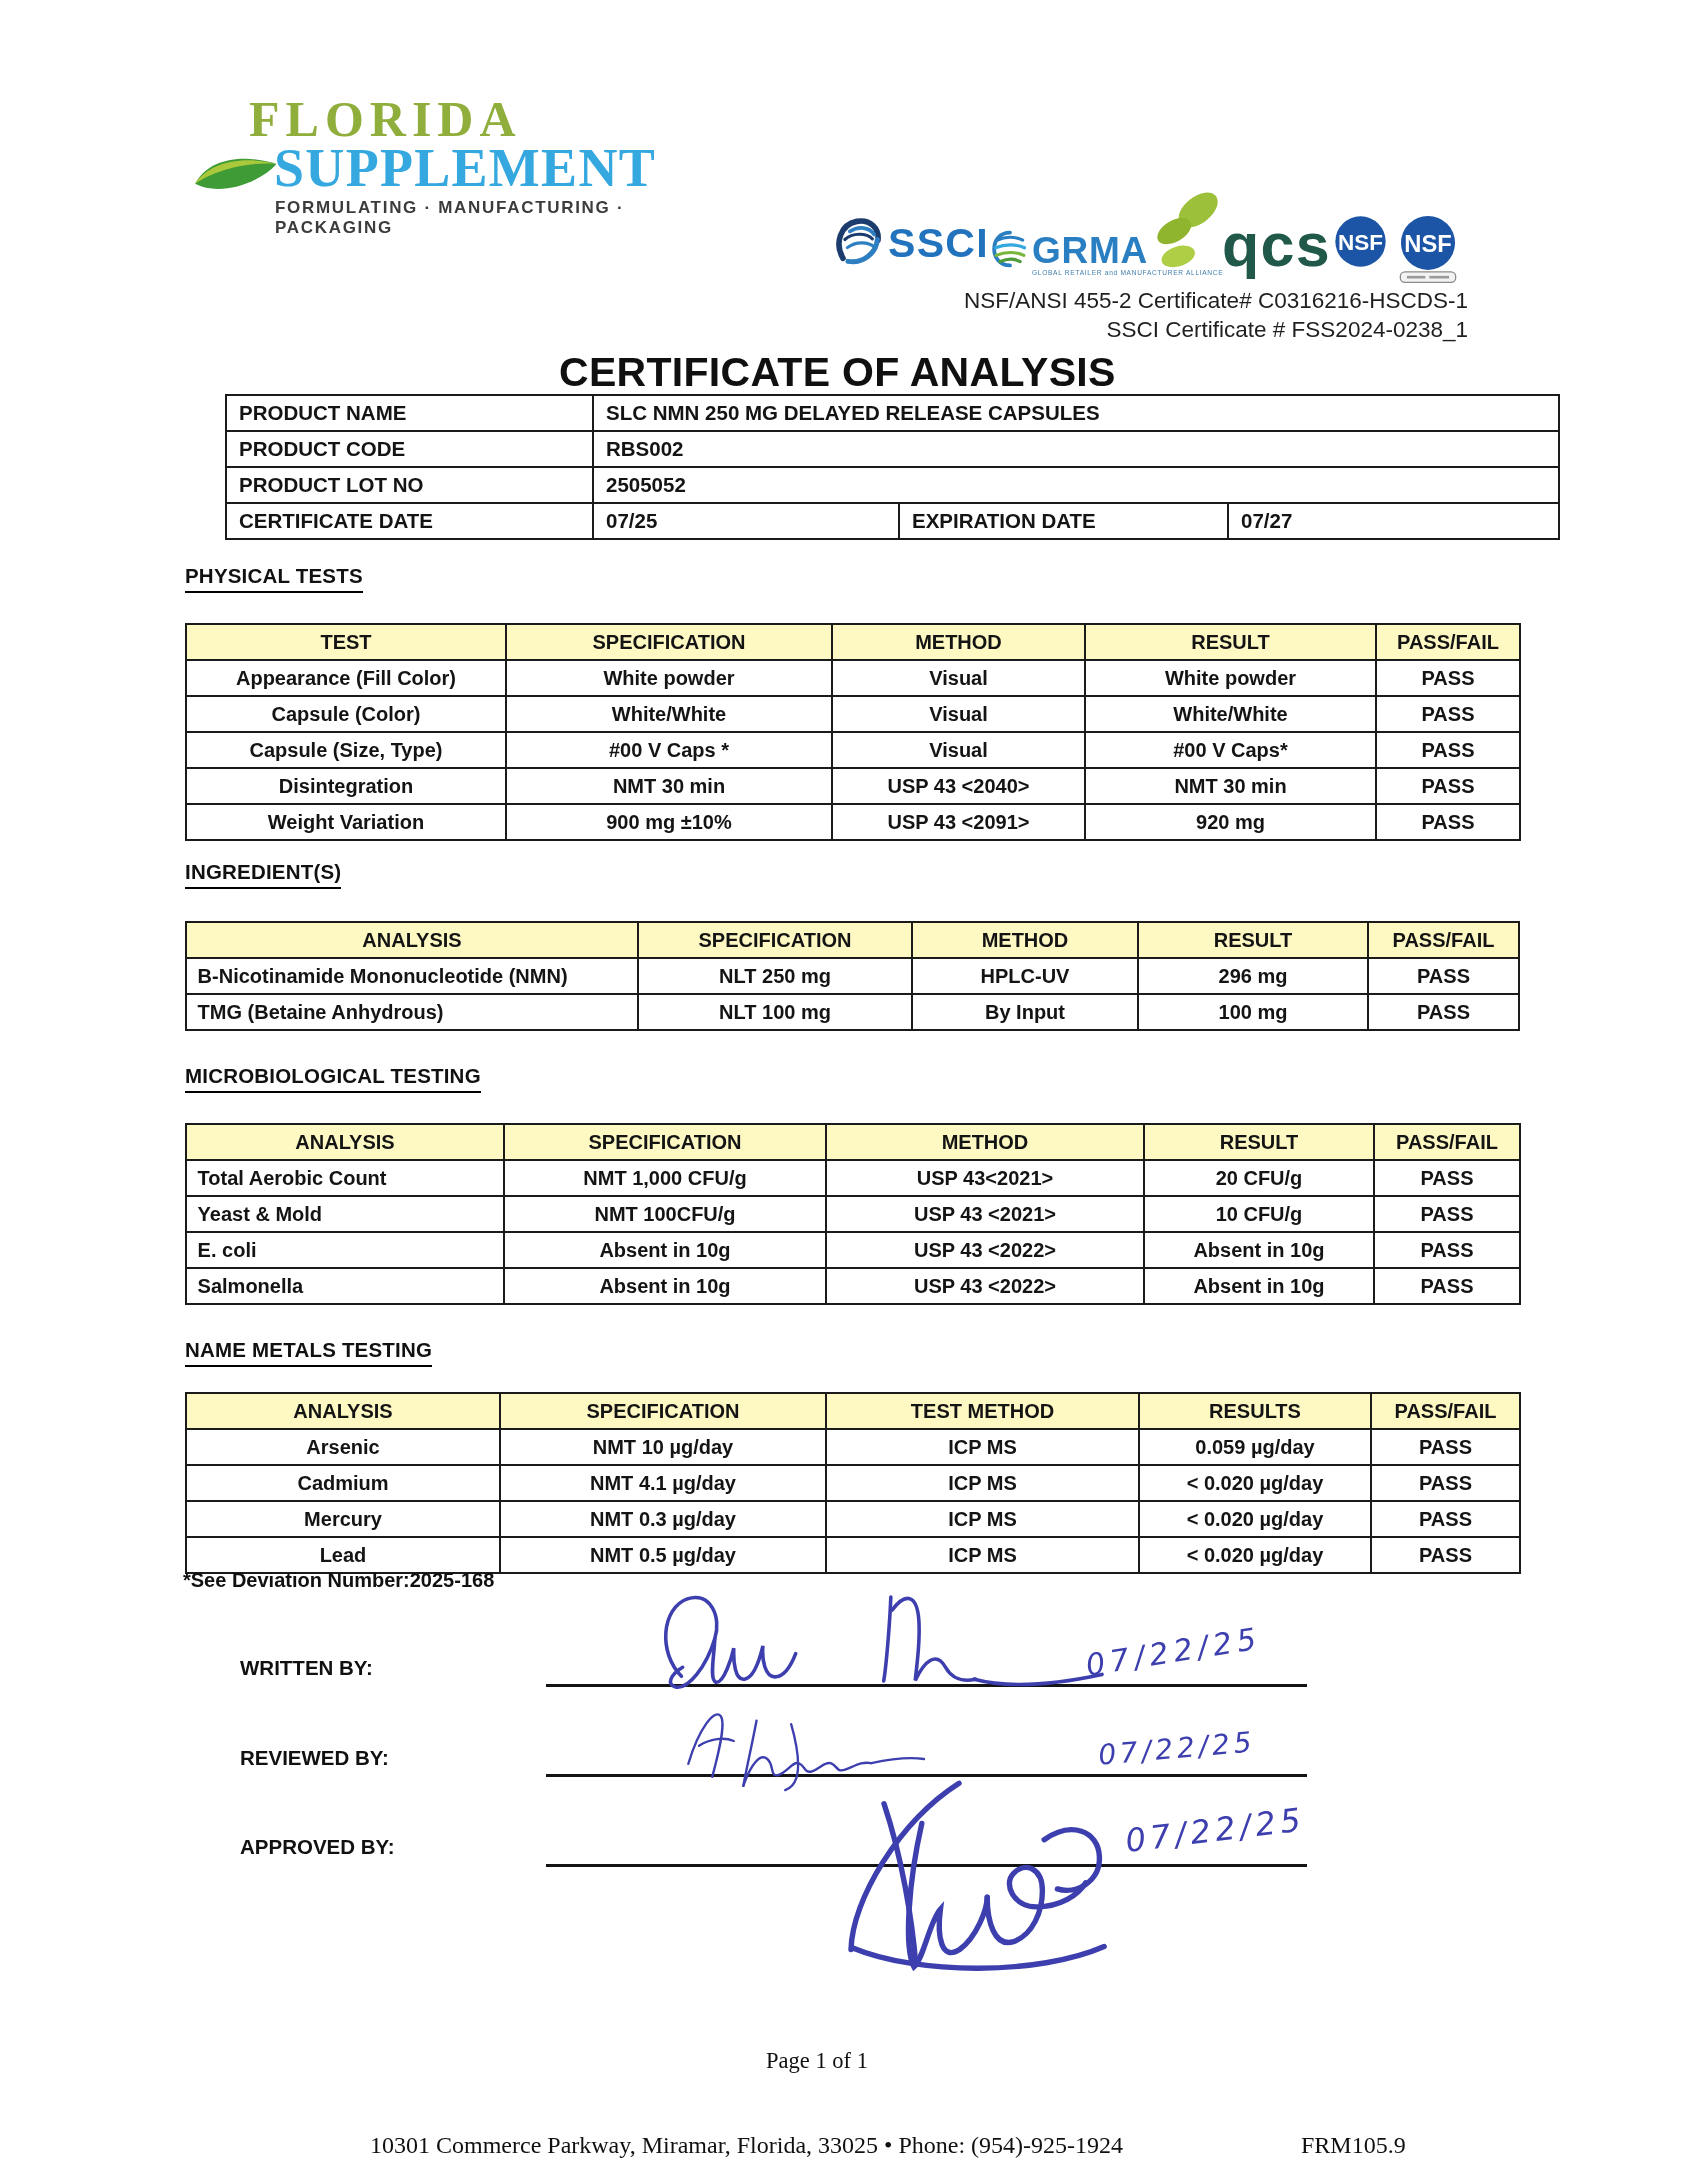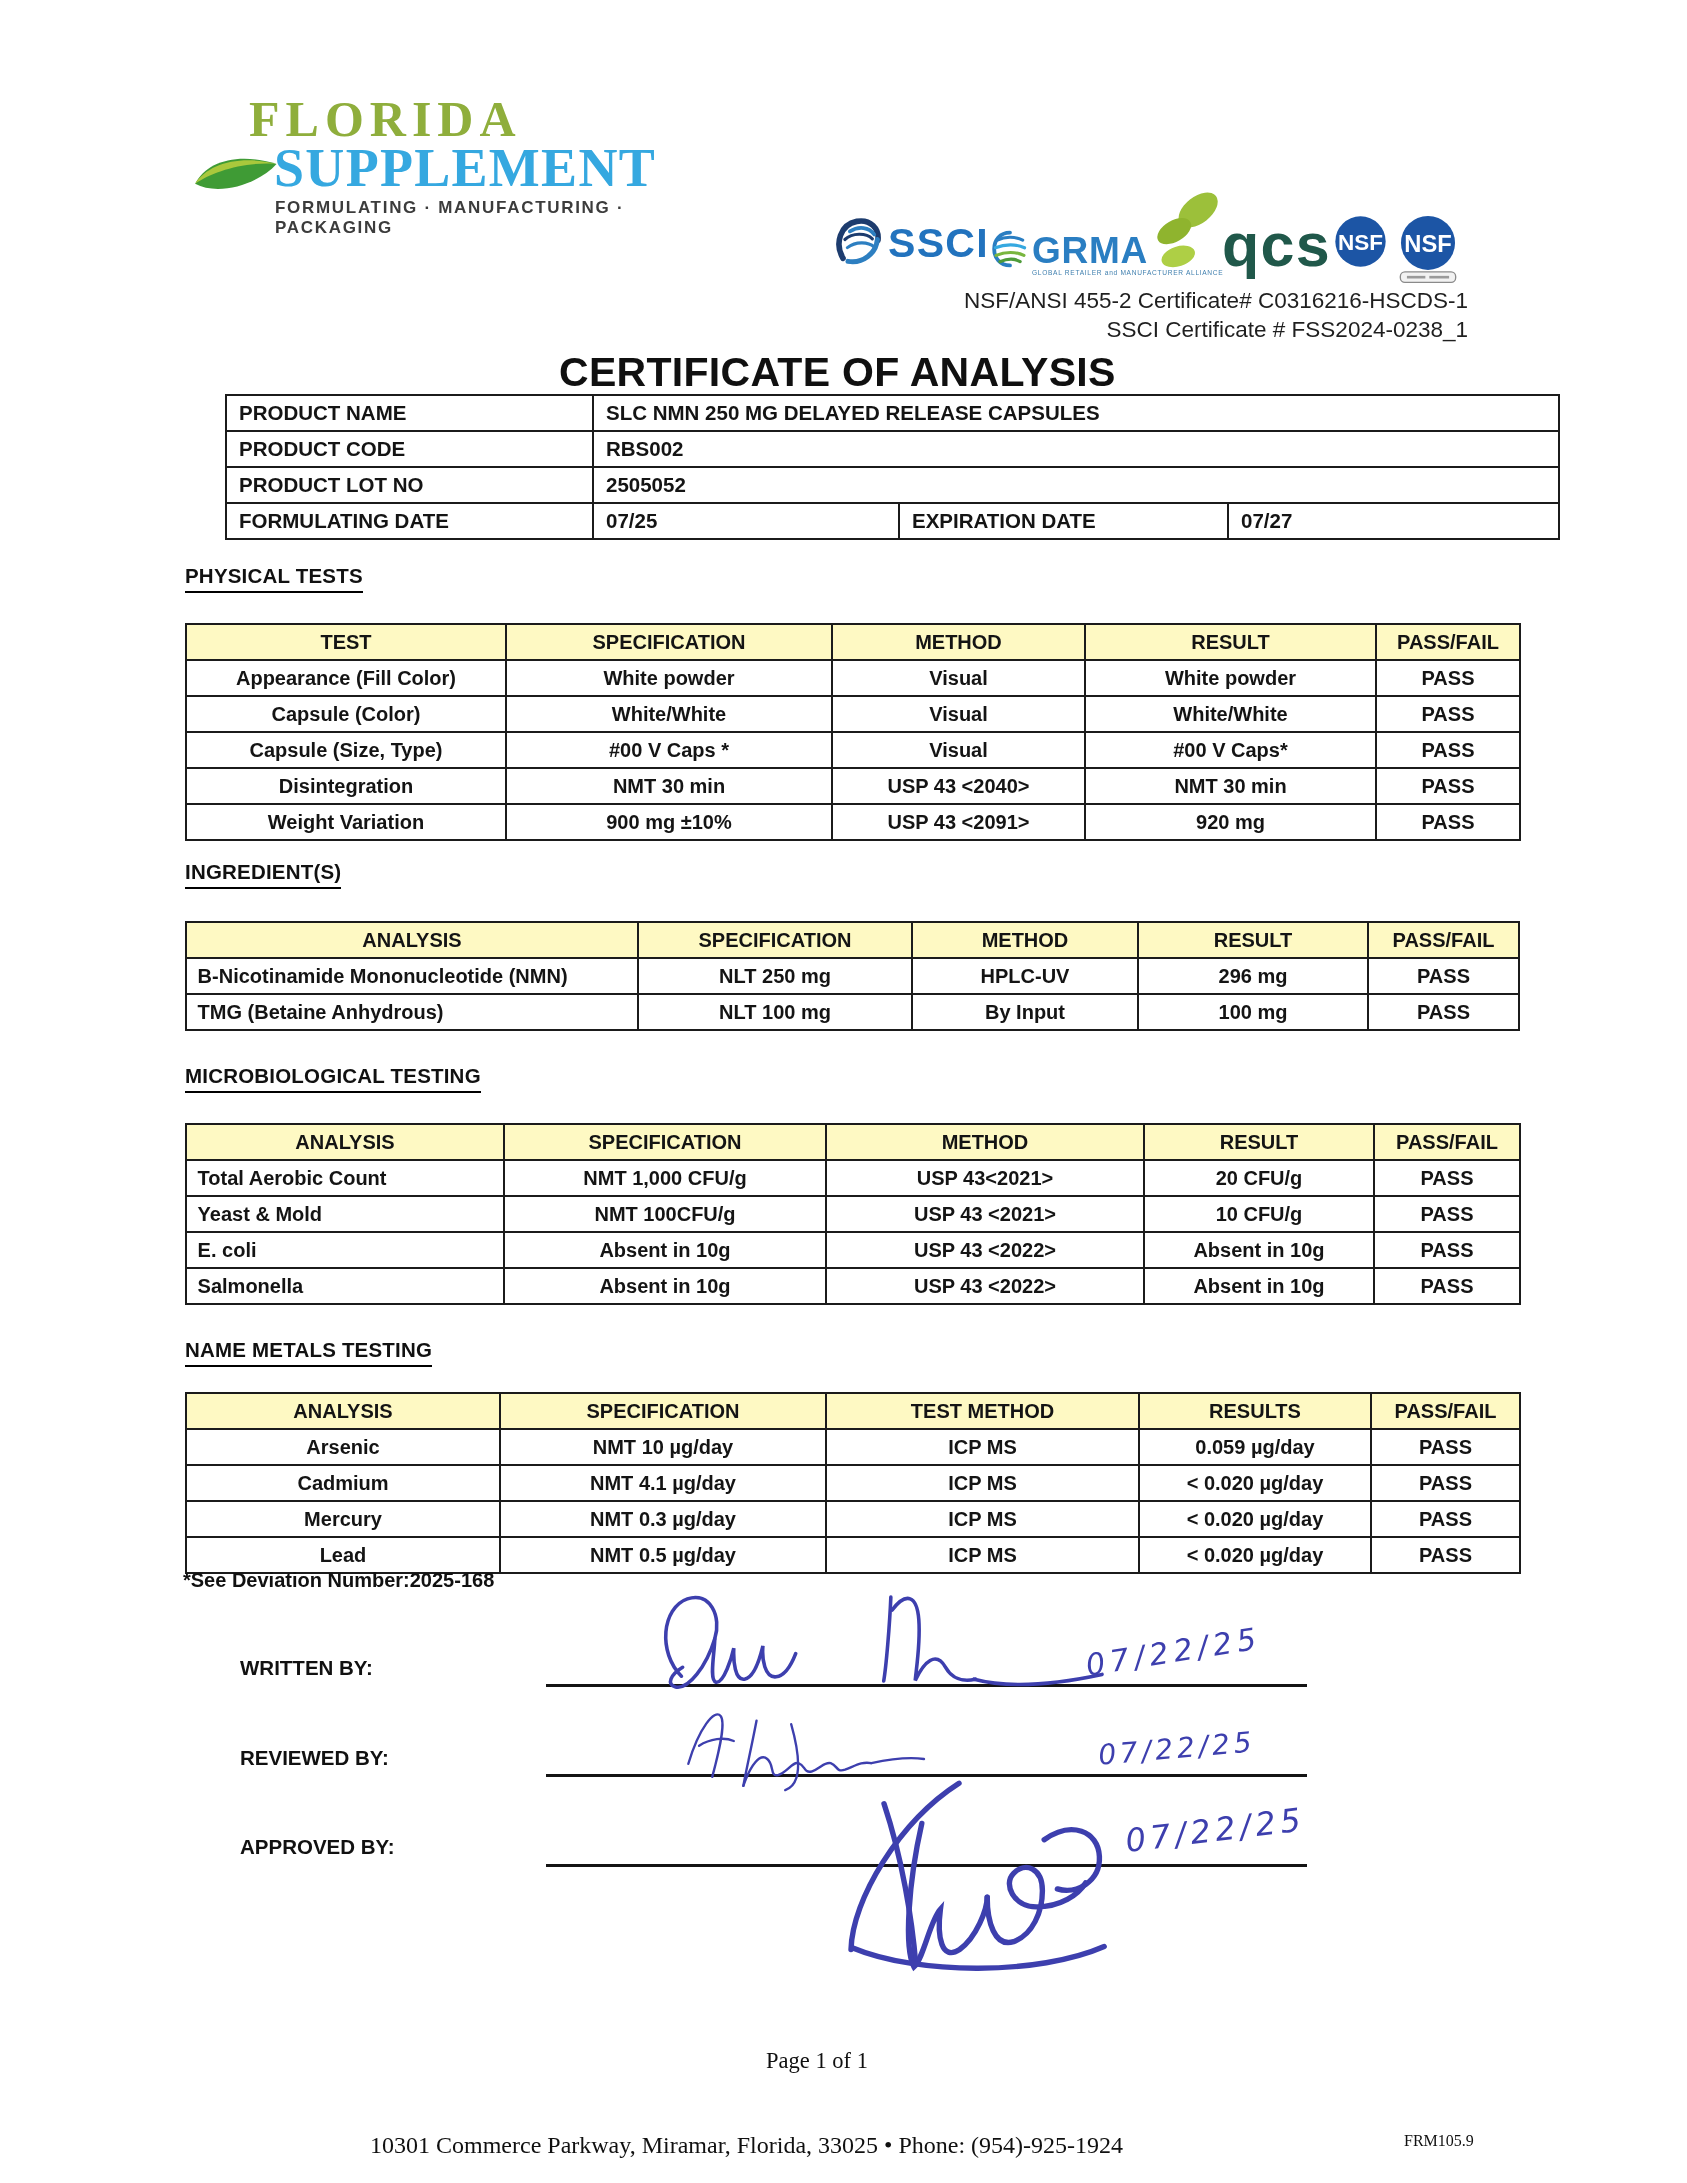--- a/index.html
+++ b/index.html
@@ -131,21 +131,21 @@
     </tr>
     <tr>
       <td>PRODUCT CODE</td>
       <td colspan="3">RBS002</td>
     </tr>
     <tr>
       <td>PRODUCT LOT NO</td>
       <td colspan="3">2505052</td>
     </tr>
     <tr>
-      <td>FORMULATING DATE</td>
+      <td>CERTIFICATE DATE</td>
       <td>07/25</td>
       <td>EXPIRATION DATE</td>
       <td>07/27</td>
     </tr>
   </tbody>
 </table>
 
 <div class="abs" style="left:185px;top:564px;"><span class="section-heading">PHYSICAL TESTS</span></div>
 <table class="abs coa" style="left:185px;top:623px;width:1333px;">
     <colgroup>
@@ -380,14 +380,14 @@
       <path d="M377,218 C377,258 389,302 421,292 C453,280 469,242 469,207 C469,170 441,158 421,178 C403,196 421,234 459,234 C499,234 529,214 541,194"></path>
       <path d="M472,122 C517,90 562,107 564,150 C566,192 524,214 494,204"></path>
       <path d="M152,302 C262,348 462,348 572,300"></path>
     </g>
   </svg>
   <div class="abs sig-date" style="left:1125px;top:230px;font-size:32px;letter-spacing:4.6px;transform:rotate(-7deg);">07/22/25</div>
 </div>
 
 <div class="abs footer-serif" style="left:0;top:2048px;width:1634px;text-align:center;font-size:22.5px;">Page 1 of 1</div>
 <div class="abs footer-serif" style="left:370px;top:2132px;font-size:24px;">10301 Commerce Parkway, Miramar, Florida, 33025 •  Phone: (954)-925-1924</div>
-<div class="abs footer-serif" style="left:1404px;top:2132px;font-size:16px;">FRM105.9</div>
+<div class="abs footer-serif" style="left:1301px;top:2132px;font-size:24px;">FRM105.9</div>
 
 
 </body></html>

